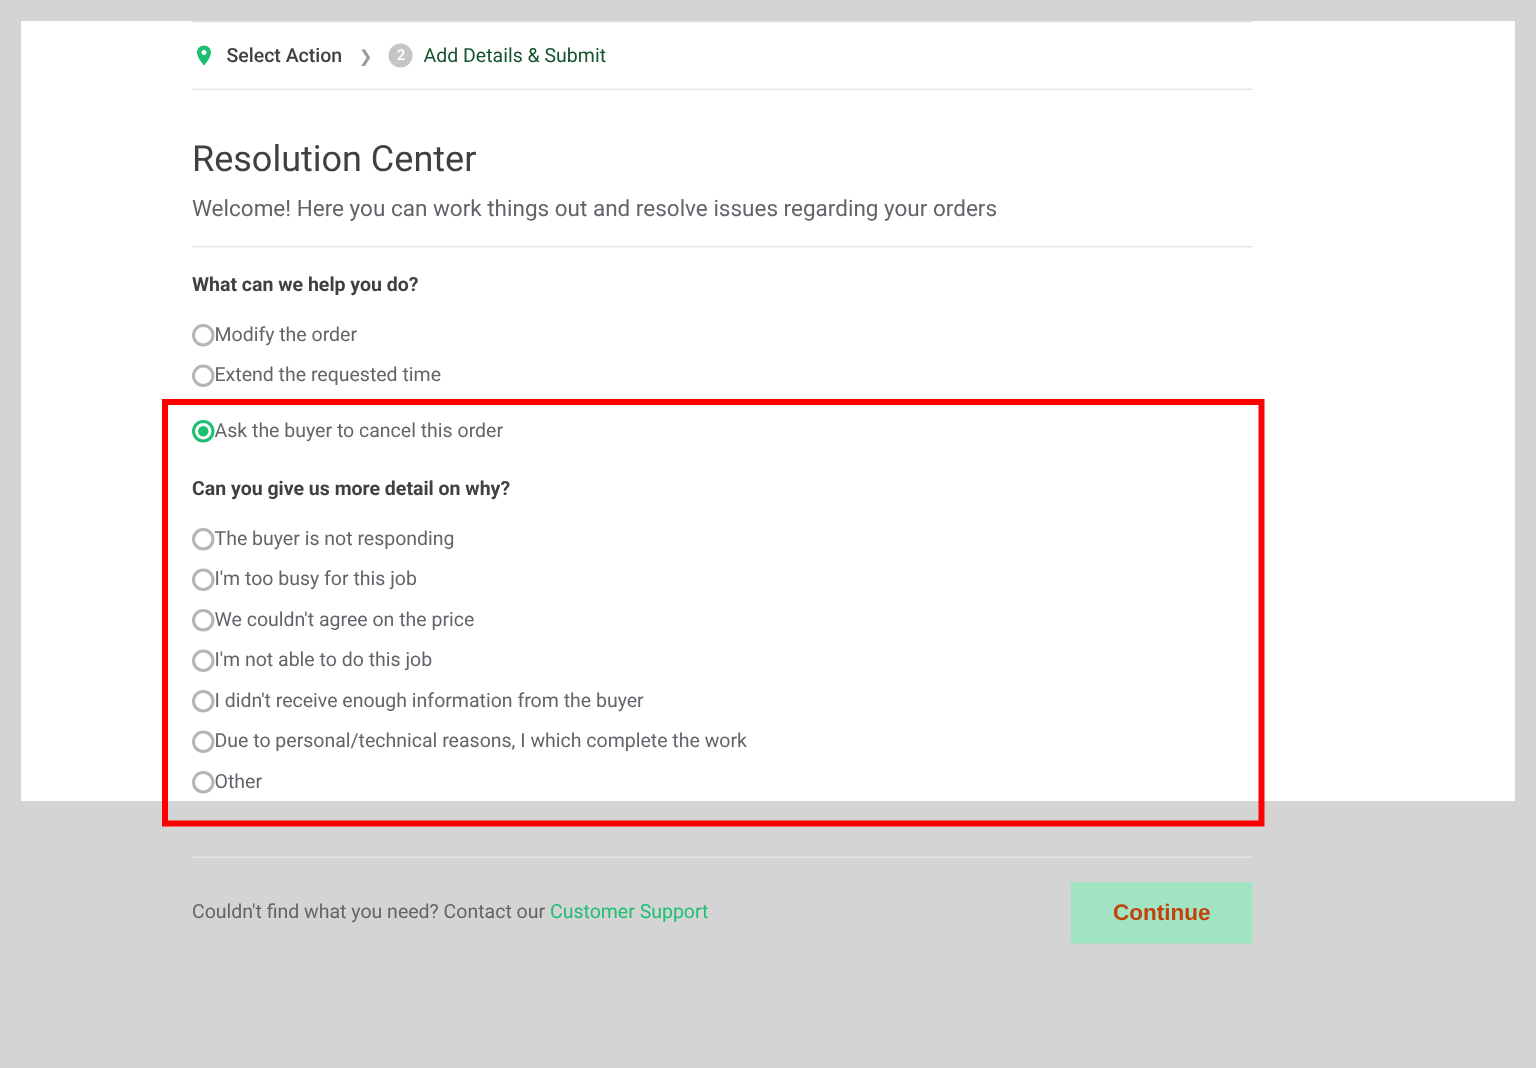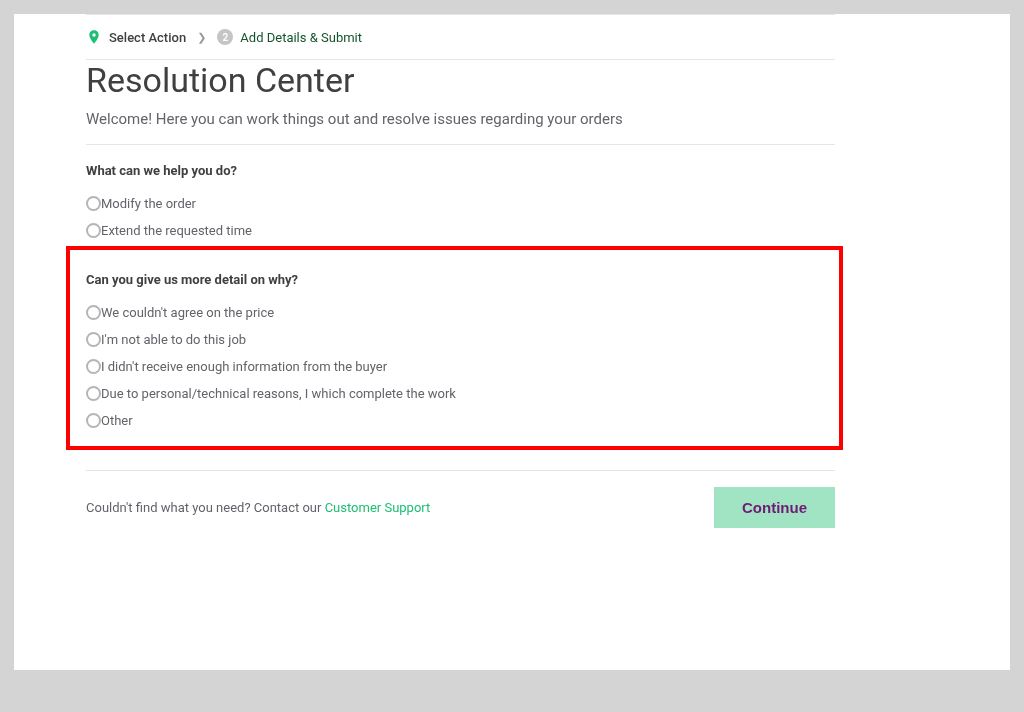--- a/index.html
+++ b/index.html
@@ -6,22 +6,22 @@
     body {
       font-family: -apple-system, BlinkMacSystemFont, "Segoe UI", Roboto, Helvetica, Arial, sans-serif;
       background: #d4d4d4;
       width: 1024px;
       height: 712px;
       overflow: hidden;
     }
     .outer-frame {
       background: #fff;
       margin: 14px;
-      height: 656px;
-      padding: 0 175px 0 72px;
+      height: 520px;
+      padding: 0 175px 0 114px;
       position: relative;
     }
     .steps-bar {
       display: flex;
       align-items: center;
       gap: 8px;
       padding: 14px 0;
       border-top: 1px solid #e5e5e5;
       border-bottom: 1px solid #e5e5e5;
       margin-top: 10px;
@@ -58,23 +58,24 @@
     .step-label-inactive {
       color: #14532d;
       font-size: 13px;
     }
     .chevron {
       color: #9a9a9a;
       font-size: 11px;
       margin: 0 3px;
     }
     .page-title {
-      font-size: 34px;
+      font-size: 24px;
       color: #404040;
       font-weight: 400;
+      margin-top: 32px;
     }
     .welcome-text {
       color: #62646a;
       font-size: 15px;
       margin-top: 10px;
       padding-bottom: 16px;
       border-bottom: 1px solid #e5e5e5;
     }
     .question-heading {
       font-size: 13px;
@@ -132,21 +133,21 @@
     .footer-text {
       color: #62646a;
       font-size: 13px;
     }
     .cs-link {
       color: #1dbf73;
       text-decoration: none;
     }
     .continue-btn {
       background: #a0e4c3;
-      color: #701a75;
+      color: #c2410c;
       border: none;
       padding: 12px 28px;
       font-size: 15px;
       font-weight: 600;
       cursor: pointer;
       text-align: center;
     }
     .section-1 {
       padding-bottom: 2px;
     }
@@ -181,23 +182,37 @@
       <span class="radio-circle"></span>
       <span class="radio-label">Modify the order</span>
     </div>
     <div class="radio-row">
       <span class="radio-circle"></span>
       <span class="radio-label">Extend the requested time</span>
     </div>
   </div>
 
   <div class="highlight-box">
+    <div class="radio-row">
+      <span class="radio-circle selected">
+          <span class="radio-dot"></span>
+        </span>
+      <span class="radio-label">Ask the buyer to cancel this order</span>
+    </div>
 
     <div class="question-heading">Can you give us more detail on why?</div>
 
+    <div class="radio-row">
+      <span class="radio-circle"></span>
+      <span class="radio-label">The buyer is not responding</span>
+    </div>
+    <div class="radio-row">
+      <span class="radio-circle"></span>
+      <span class="radio-label">I'm too busy for this job</span>
+    </div>
     <div class="radio-row">
       <span class="radio-circle"></span>
       <span class="radio-label">We couldn't agree on the price</span>
     </div>
     <div class="radio-row">
       <span class="radio-circle"></span>
       <span class="radio-label">I'm not able to do this job</span>
     </div>
     <div class="radio-row">
       <span class="radio-circle"></span>

